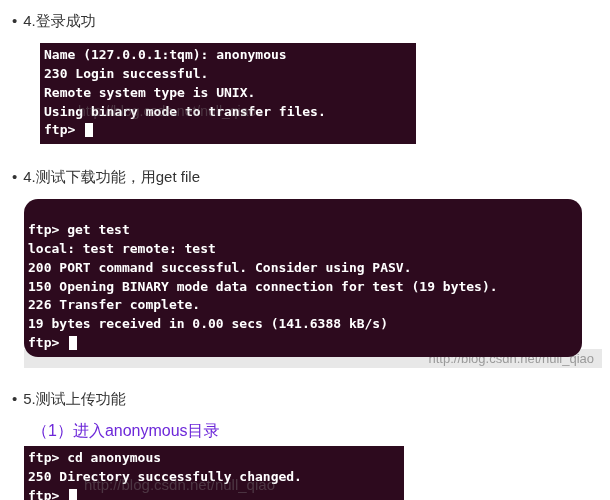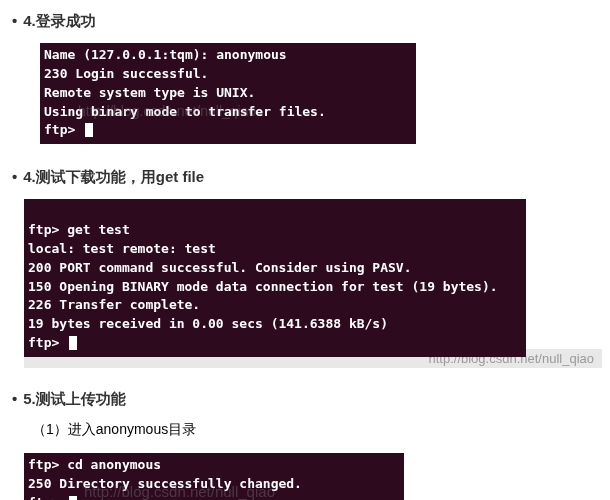--- a/index.html
+++ b/index.html
@@ -8,45 +8,44 @@
     font-family: Arial, "Microsoft YaHei", sans-serif;
     background: #ffffff;
     color: #333;
     width: 610px;
     box-sizing: border-box;
   }
   .step-heading {
     font-size: 15px;
     color: #333;
     margin: 4px 0 12px 0;
-    font-weight: bold;
   }
   .step-heading .bullet {
     margin-right: 6px;
   }
   .sub-heading {
-    font-size: 14px;
-    color: #000000;
-    margin: 4px 0 14px 20px;
+    font-size: 16px;
+    color: #6d28d9;
+    margin: 4px 0 4px 20px;
   }
   .terminal {
     background: #2d0a1e;
     color: #ffffff;
     font-family: "DejaVu Sans Mono", Menlo, Consolas, monospace;
     font-size: 13px;
     font-weight: bold;
     line-height: 1.45;
     padding: 3px 4px 4px 4px;
     margin: 0 0 24px 12px;
     position: relative;
     white-space: pre;
     box-sizing: border-box;
   }
   .terminal.block-1 { width: 376px; margin-left: 28px; }
-  .terminal.block-2 { width: 502px; }
+  .terminal.block-2 { width: 558px; border-radius: 14px; }
   .terminal.block-3 { width: 380px; margin-bottom: 4px; }
   .watermark-inline {
     color: #9a9a9a;
     font-family: Arial, sans-serif;
     font-weight: normal;
     font-size: 13px;
     text-align: right;
     display: block;
     background: #e8e8e8;
     padding: 2px 8px 2px 0;

